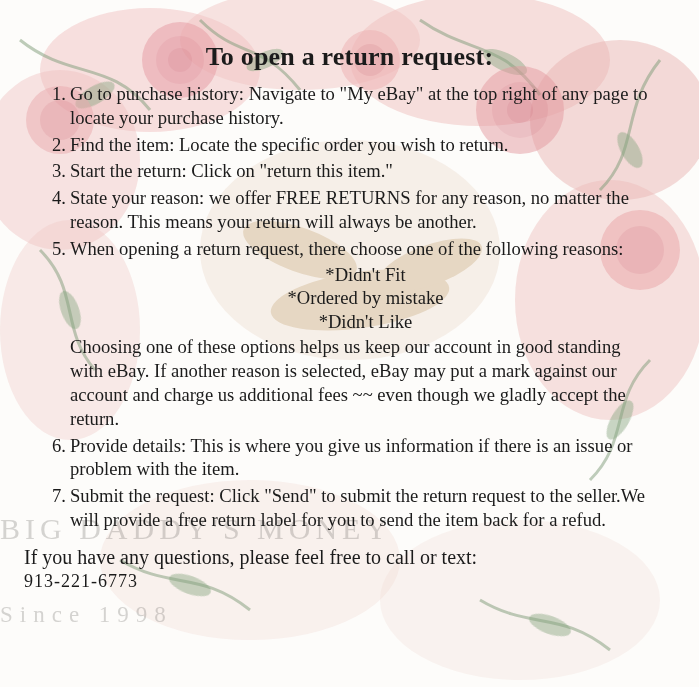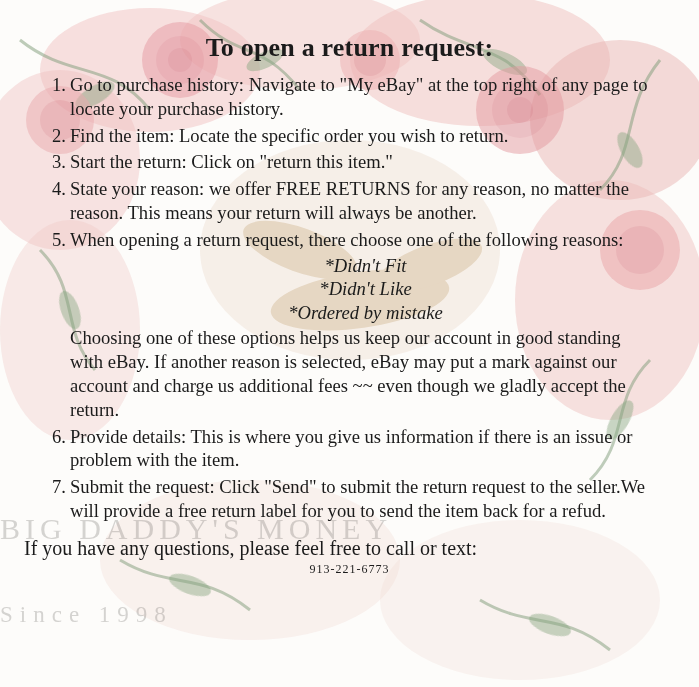--- a/index.html
+++ b/index.html
@@ -43,23 +43,22 @@
   .wm-sub {
     top: 602px;
     font-size: 23px;
     letter-spacing: 7px;
   }
 
   
   .sheet {
     position: relative;
     z-index: 3;
-    padding: 17px 24px 0 24px;
+    padding: 42px 24px 0 24px;
     box-sizing: border-box;
-    margin-top: 16px;
   }
   h1.title {
     margin: 0 0 10px 0;
     text-align: center;
     font-size: 26px;
     font-weight: 700;
     letter-spacing: .2px;
   }
   ol.steps {
     margin: 0;
@@ -81,41 +80,39 @@
     left: -28px;
     width: 24px;
     text-align: right;
     font-size: 18.6px;
   }
   .nested-list {
     margin: 2px 0 2px 0;
     padding: 0;
     list-style: none;
     text-align: center;
-    font-style: italic;
   }
   .nested-list li {
     font-size: 18.6px;
     line-height: 1.27;
   }
   .para {
     margin: 2px 0 2px 0;
     font-size: 18.6px;
     line-height: 1.28;
     padding: 0 6px 0 0;
   }
   .closing {
     margin-top: 12px;
     text-align: left;
     font-size: 20px;
     line-height: 1.32;
   }
   .phone {
-    text-align: center;
-    font-size: 12px;
+    font-size: 18px;
     letter-spacing: 1px;
     margin-top: 1px;
   }
 </style>
 </head>
 <body>
 
 <div class="bg-art">
   <svg width="699" height="687" viewBox="0 0 699 687">
 
@@ -186,22 +183,22 @@
 
   <ol class="steps">
     <li>Go to purchase history: Navigate to "My eBay" at the top right of any page to locate your purchase history.</li>
     <li>Find the item: Locate the specific order you wish to return.</li>
     <li>Start the return: Click on "return this item."</li>
     <li>State your reason: we offer FREE RETURNS for any reason, no matter the reason. This means your return will always be another.</li>
     <li>
       <span>When opening a return request, there choose one of the following reasons:</span>
       <ul class="nested-list">
         <li>*Didn't Fit</li>
+        <li>*Ordered by mistake</li>
         <li>*Didn't Like</li>
-        <li>*Ordered by mistake</li>
       </ul>
       <p class="para">Choosing one of these options helps us keep our account in good standing with eBay. If another reason is selected, eBay may put a mark against our account and charge us additional fees ~~ even though we gladly accept the return.</p>
     </li>
     <li>Provide details: This is where you give us information if there is an issue or problem with the item.</li>
     <li>Submit the request: Click "Send" to submit the return request to the seller.We will provide a free return label for you to send the item back for a refud.</li>
   </ol>
 
   <div class="closing">If you have any questions, please feel free to call or text:</div>
   <div class="phone">913-221-6773</div>
 

